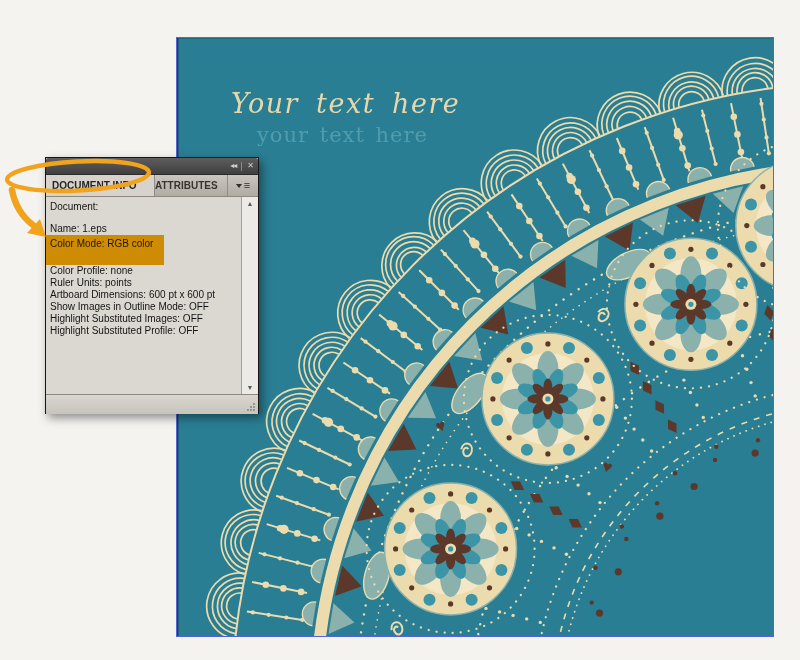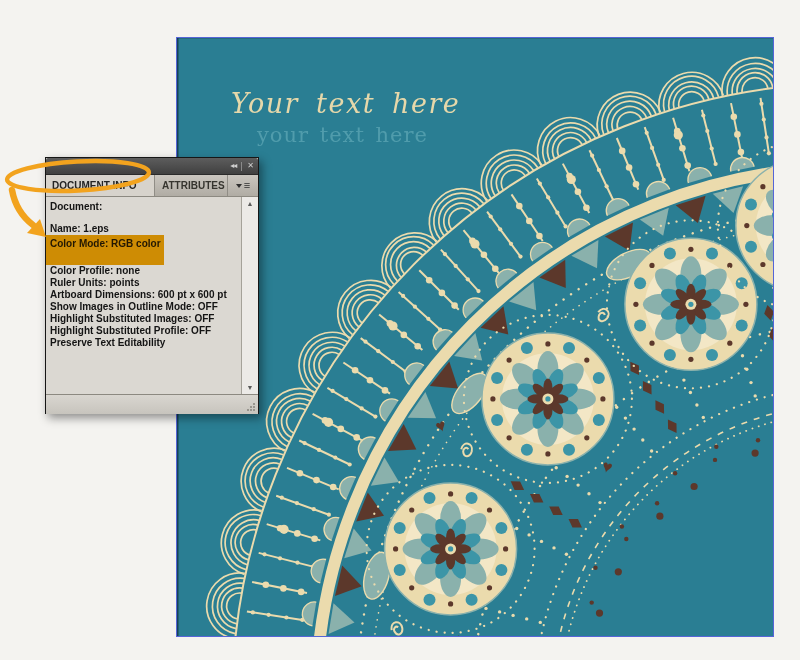--- a/index.html
+++ b/index.html
@@ -41,31 +41,31 @@
   }
   .tb-glyph{color:#cfcfcf;font-size:8px;line-height:8px;cursor:default;letter-spacing:-1px;}
   .tb-sep{width:1px;height:9px;background:#8a8a8a;}
   .tabs{
     height:21px;display:flex;align-items:stretch;
     background:linear-gradient(#cac6bf,#b0aca4);
     border-bottom:1px solid #8c8981;
   }
   .tab{font-weight:bold;font-size:10px;line-height:21px;white-space:nowrap;}
   .tab.active{width:102px;background:#d7d3cc;border-right:1px solid #908d86;color:#242424;padding-left:6px;}
-  .tab.inactive{flex:1;color:#36352f;padding-left:7px;}
+  .tab.inactive{flex:1;color:#36352f;}
   .menu-btn{
     width:30px;border-left:1px solid #908d86;display:flex;align-items:center;justify-content:center;gap:2px;
   }
   .menu-caret{width:0;height:0;border-left:3.5px solid transparent;border-right:3.5px solid transparent;border-top:4px solid #2e2e2e;}
   .menu-bars{color:#2e2e2e;font-size:11px;line-height:11px;font-weight:bold;}
   .content{
     position:relative;height:197px;background:#dbd8d2;overflow:hidden;
   }
   .lines{position:absolute;left:0;top:0;right:16px;padding-top:4px;}
-  .line{height:12px;line-height:12px;padding-left:4px;white-space:nowrap;color:#141414;font-weight:bold;}
+  .line{height:12px;line-height:12px;padding-left:4px;white-space:nowrap;color:#141414;}
   .line.hl{
     height:30px;line-height:18px;width:114px;
     background:var(--highlight);color:#231803;
   }
   .spacer{height:10px;}
   .scrollbar{
     position:absolute;right:0;top:0;bottom:0;width:16px;
     background:#eceae7;border-left:1px solid #a5a29a;
   }
   .sb-btn{position:absolute;left:0;right:0;height:13px;text-align:center;font-size:7px;color:#5a5a5a;line-height:13px;}
@@ -663,21 +663,20 @@
           <div class="line">Document:</div>
           <div class="spacer"></div>
           <div class="line">Name: 1.eps</div>
           <div class="line hl">Color Mode: RGB color</div>
           <div class="line">Color Profile: none</div>
           <div class="line">Ruler Units: points</div>
           <div class="line">Artboard Dimensions: 600 pt x 600 pt</div>
           <div class="line">Show Images in Outline Mode: OFF</div>
           <div class="line">Highlight Substituted Images: OFF</div>
           <div class="line">Highlight Substituted Profile: OFF</div>
-          <div class="line">Preserve Text Editability</div>
         </div>
       <div class="scrollbar">
         <div class="sb-btn up">▲</div>
         <div class="sb-btn down">▼</div>
       </div>
     </div>
     <div class="statusbar">
       <svg class="grip" width="11" height="11">
         <g fill="#86837b">
           <circle cx="9" cy="3" r="1"></circle>

